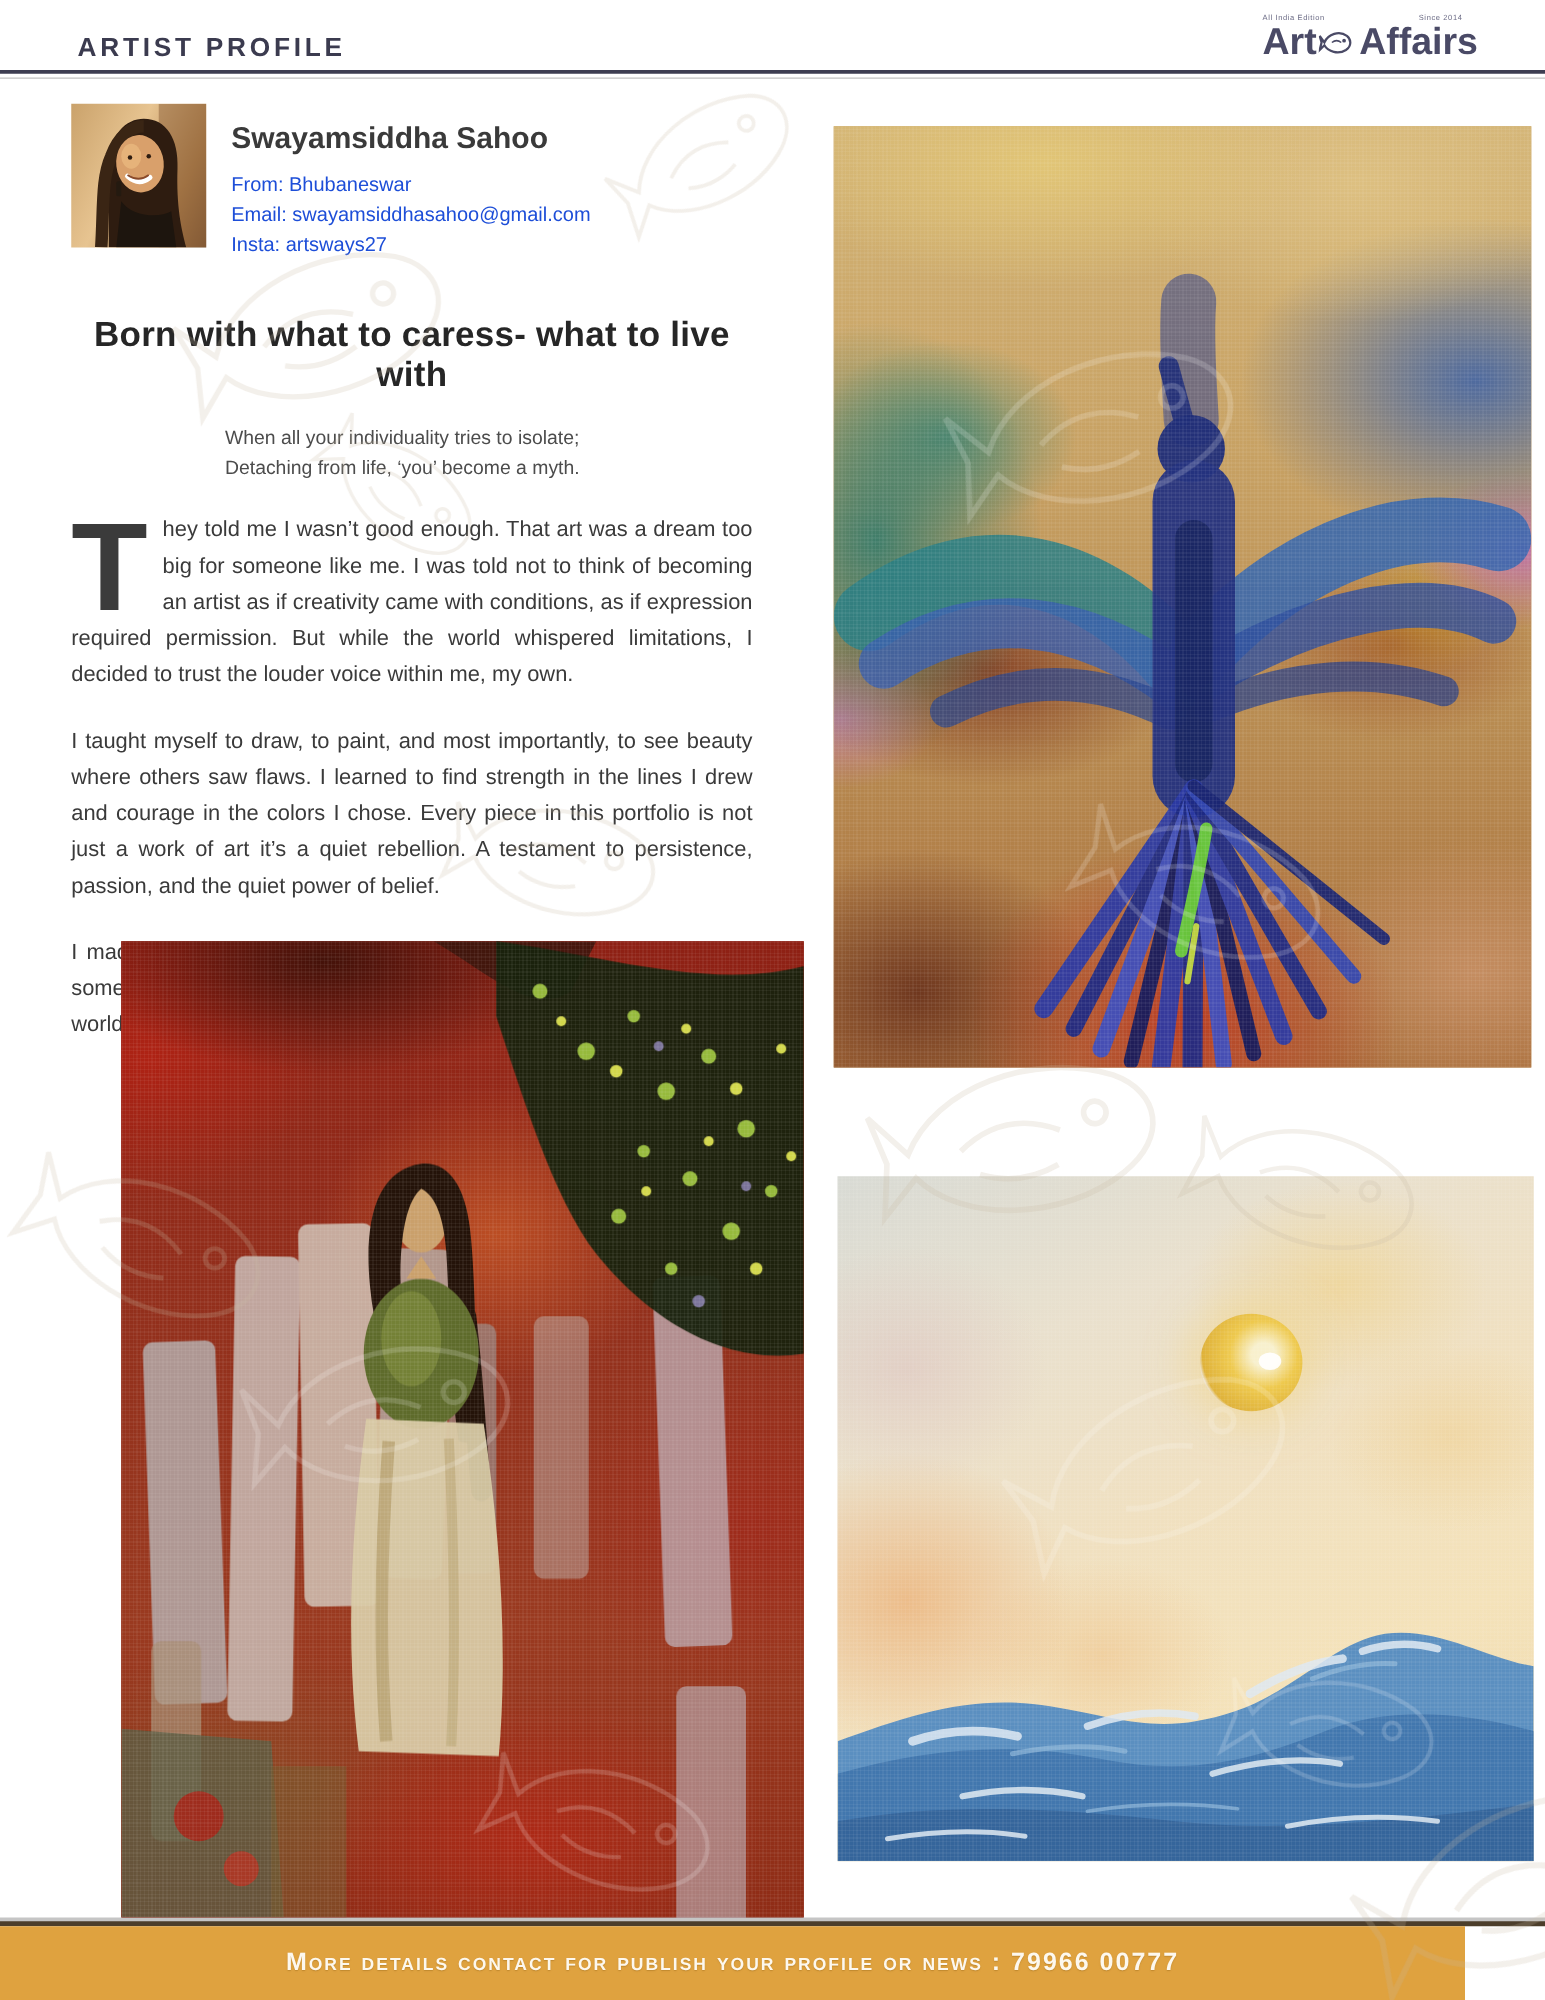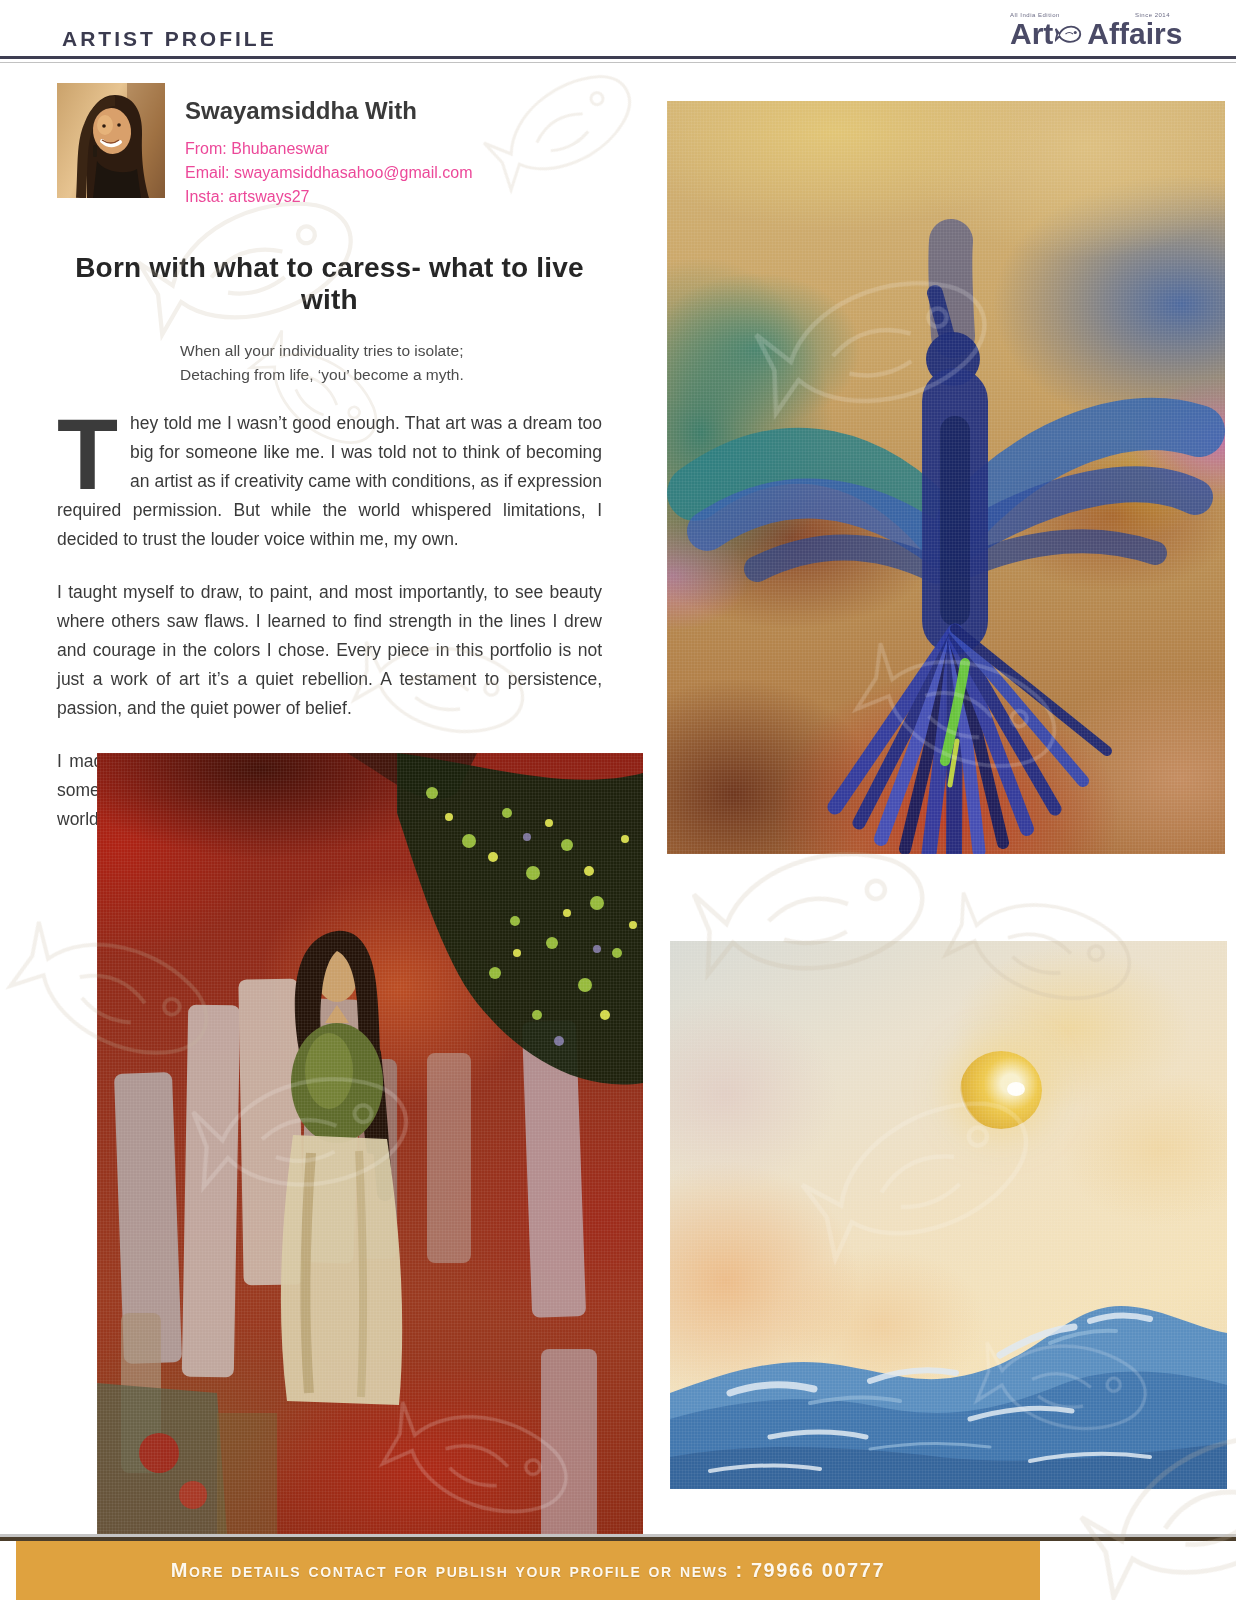--- a/index.html
+++ b/index.html
@@ -19,21 +19,21 @@
              color:#6a6a84;margin-bottom:1px;}
 
   
   .left-col{position:absolute;left:57px;top:83px;width:545px;}
   .profile{display:flex;gap:20px;}
   .photo{position:relative;width:108px;height:115px;flex:0 0 auto;overflow:hidden;
          background:linear-gradient(115deg,#caa26b 0%,#e7c491 40%,#b5854e 75%,#7d5633 100%);}
   .photo svg{display:block;width:100%;height:100%;}
   .profile-info{padding-top:14px;}
   .artist-name{font-size:24px;font-weight:bold;color:#3a3a3a;margin:0 0 12px 0;}
-  .artist-detail{font-size:16px;color:#ec4899;line-height:1.5;}
+  .artist-detail{font-size:16px;color:#1d4ed8;line-height:1.5;}
   .headline{margin-top:43px;text-align:center;font-size:28px;color:#262626;letter-spacing:.2px;}
   .poem{padding-left:123px;font-size:15.5px;line-height:1.55;color:#4c4c4c;}
   .body-copy{margin-top:22px;font-size:17.5px;line-height:29px;text-align:justify;color:#3a3a3a;}
   .body-copy p{margin:0 0 24px 0;}
   .dropcap{float:left;font-size:100px;line-height:.82;font-weight:bold;color:#3b3b3b;
            margin:4px 12px 0 0;}
 
   
   .painting{position:absolute;overflow:hidden;}
   .painting svg{position:absolute;left:0;top:0;width:100%;height:100%;}
@@ -80,21 +80,21 @@
       linear-gradient(155deg,#d8dad4 0%,#e9e0cd 25%,#f0e0c0 48%,#f4e2b9 72%,#eed8ac 100%);}
   .sun{position:absolute;left:52%;top:20%;width:82px;height:78px;border-radius:50%;
        background:radial-gradient(circle at 62% 42%,#f8f0cd 0 14%,#eec94e 40%,#dfb23a 72%,rgba(223,178,58,.0) 76%);
        box-shadow:0 0 30px 12px rgba(240,214,140,.55);}
   .sun::after{content:"";position:absolute;left:58%;top:40%;width:18px;height:14px;border-radius:50%;
        background:rgba(255,255,255,.92);}
 
   
   .footer-rule{position:absolute;left:0;bottom:59px;width:1236px;height:4px;background:#4c3e2b;
                box-shadow:0 -3px 0 rgba(150,150,150,.55);}
-  .footer{position:absolute;left:16px;bottom:0;width:1024px;height:59px;background:#dfa23f;
+  .footer{position:absolute;left:0;bottom:0;width:1172px;height:59px;background:#dfa23f;
           display:flex;align-items:center;justify-content:center;}
   .footer-text{font-variant:small-caps;font-weight:bold;font-size:20px;letter-spacing:1.6px;
                color:#fdf8ee;text-shadow:0 1px 1px rgba(160,110,30,.5);}
 
   
   .watermark{position:absolute;left:0;top:0;width:1236px;height:1600px;z-index:30;pointer-events:none;}
 </style>
 </head>
 <body>
 
@@ -131,21 +131,21 @@
           <ellipse cx="48" cy="42" rx="8" ry="10" fill="#e8b87e" opacity=".8"></ellipse>
           <path d="M45 58 q9 8 18 1" fill="none" stroke="#fff" stroke-width="4" stroke-linecap="round"></path>
           <path d="M45 57 q9 6 17 0" fill="none" stroke="#8a4a2a" stroke-width="1.4"></path>
           <circle cx="47" cy="43" r="1.8" fill="#2e1c10"></circle>
           <circle cx="62" cy="42" r="1.8" fill="#2e1c10"></circle>
           <path d="M40 78 C 48 90 70 92 80 86 L84 115 L36 115 Z" fill="#1d150e"></path>
           <rect x="36" y="62" width="4" height="12" rx="1.5" fill="#241a10"></rect>
         </svg>
       </div>
       <div class="profile-info">
-        <h1 class="artist-name">Swayamsiddha With</h1>
+        <h1 class="artist-name">Swayamsiddha Sahoo</h1>
         <div class="artist-detail">From: Bhubaneswar</div>
         <div class="artist-detail">Email: swayamsiddhasahoo@gmail.com</div>
         <div class="artist-detail">Insta: artsways27</div>
       </div>
     </div>
 
     <h2 class="headline">Born with what to caress- what to live with</h2>
 
     <div class="poem">
       <div>When all your individuality tries to isolate;</div>

